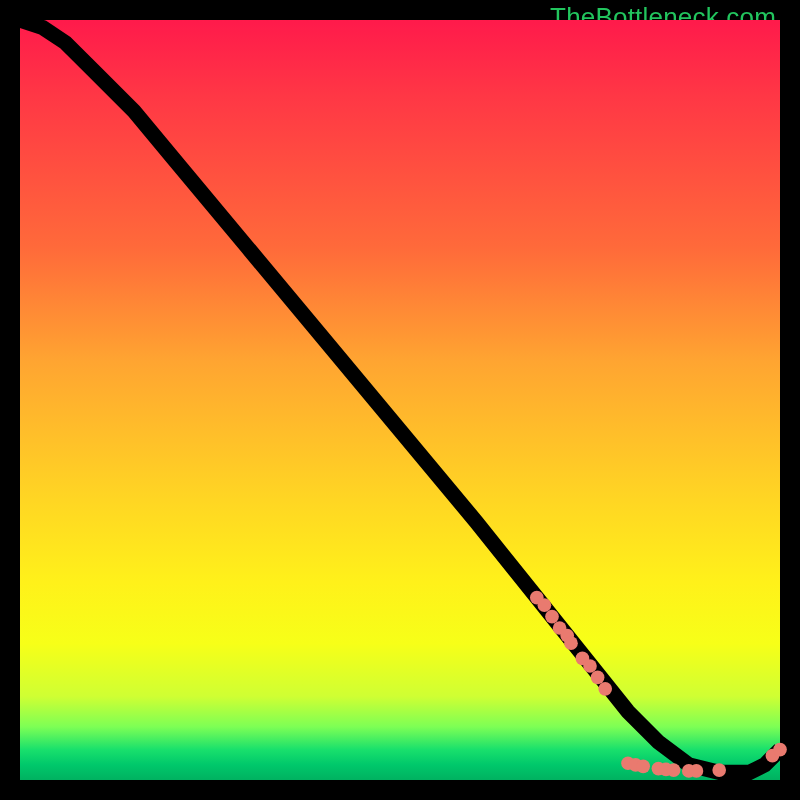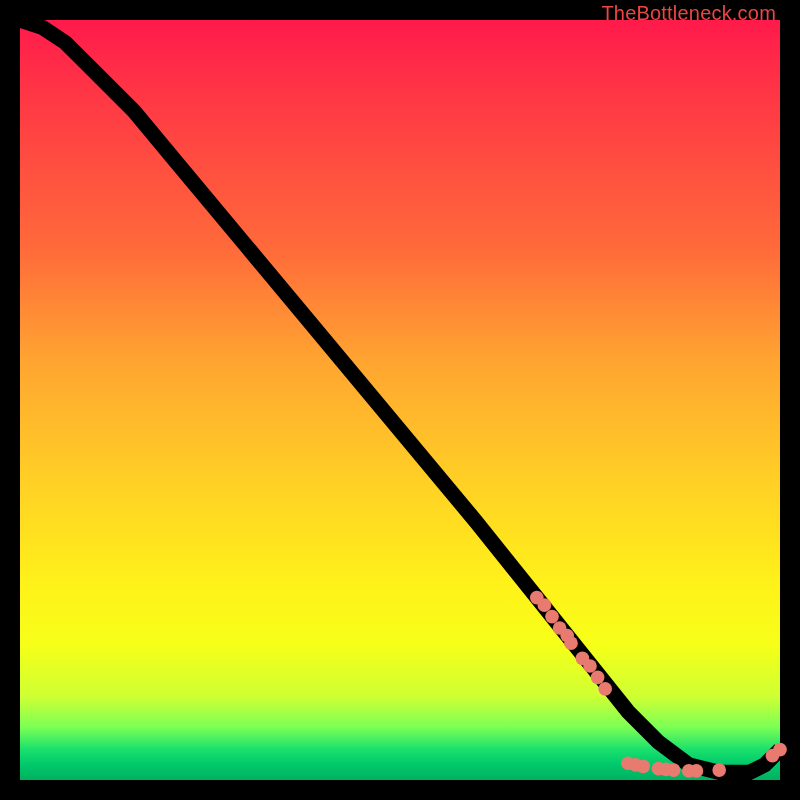--- a/index.html
+++ b/index.html
@@ -36,22 +36,22 @@
       #7dff55 93%,
       #19e06c 96%,
       #00c86b 98%,
       #00b160 100%
     );
   }
   .watermark {
     position: absolute;
     top: 2px;
     right: 24px;
-    color: #ef4444;
-    font-size: 20px;
+    color: #22c55e;
+    font-size: 26px;
     letter-spacing: 0.2px;
     font-weight: 500;
     user-select: none;
   }
   svg.overlay {
     position: absolute;
     left: 20px;
     top: 20px;
     width: 760px;
     height: 760px;

